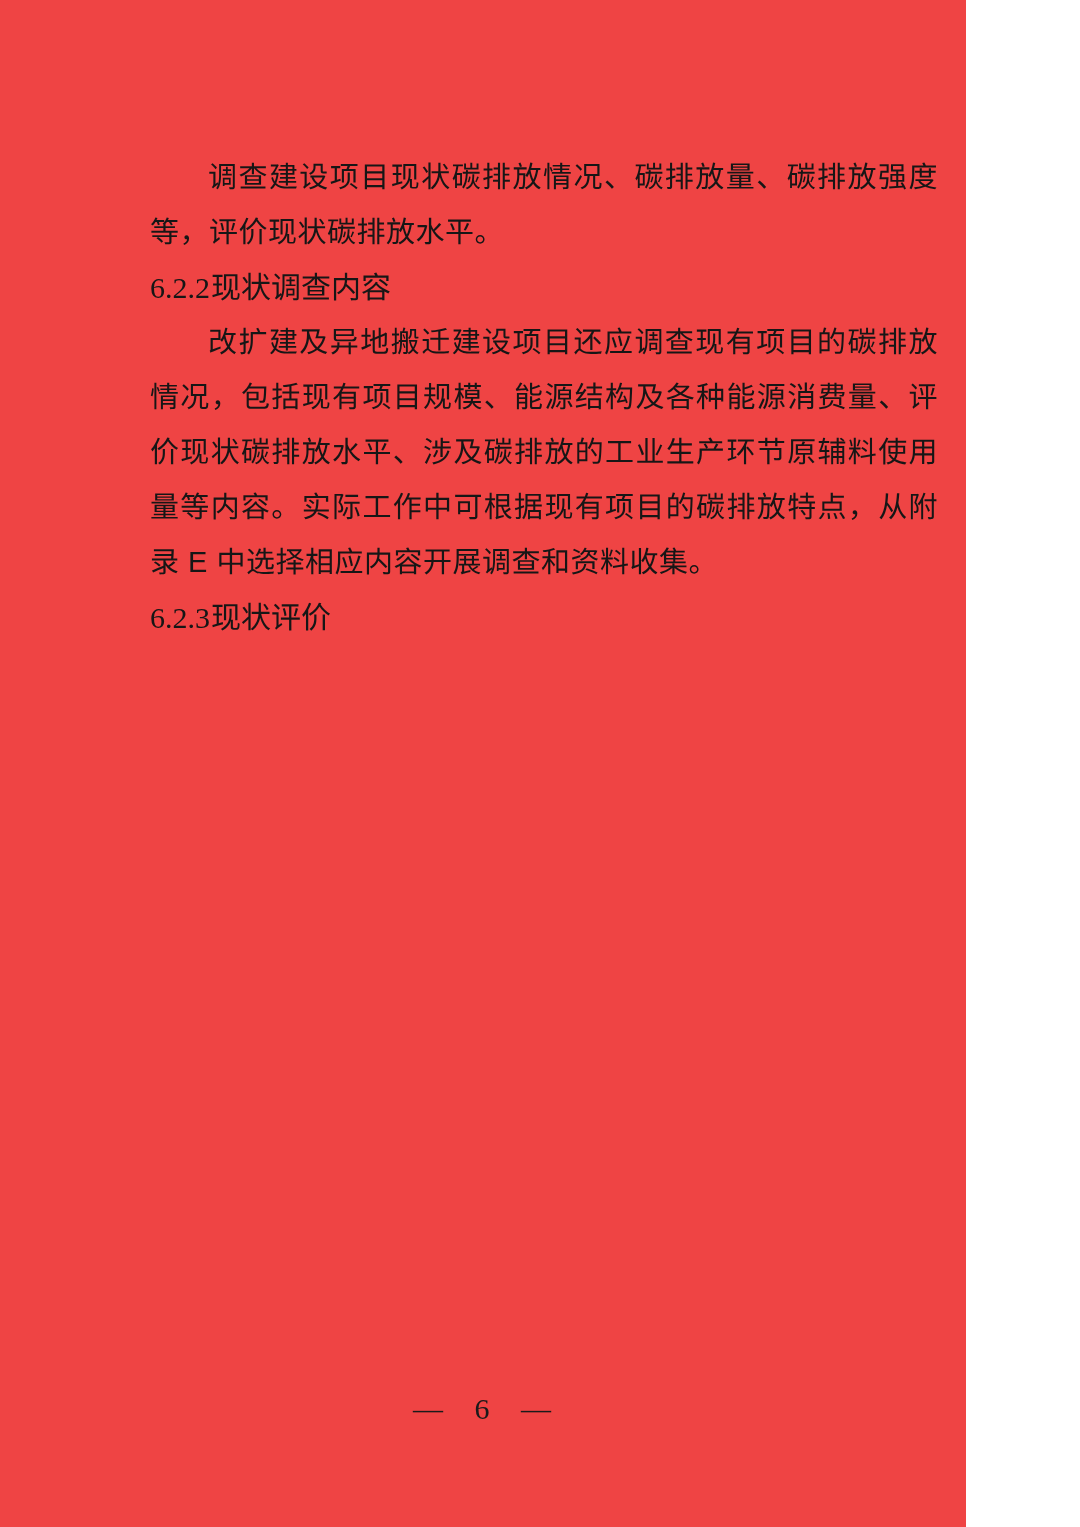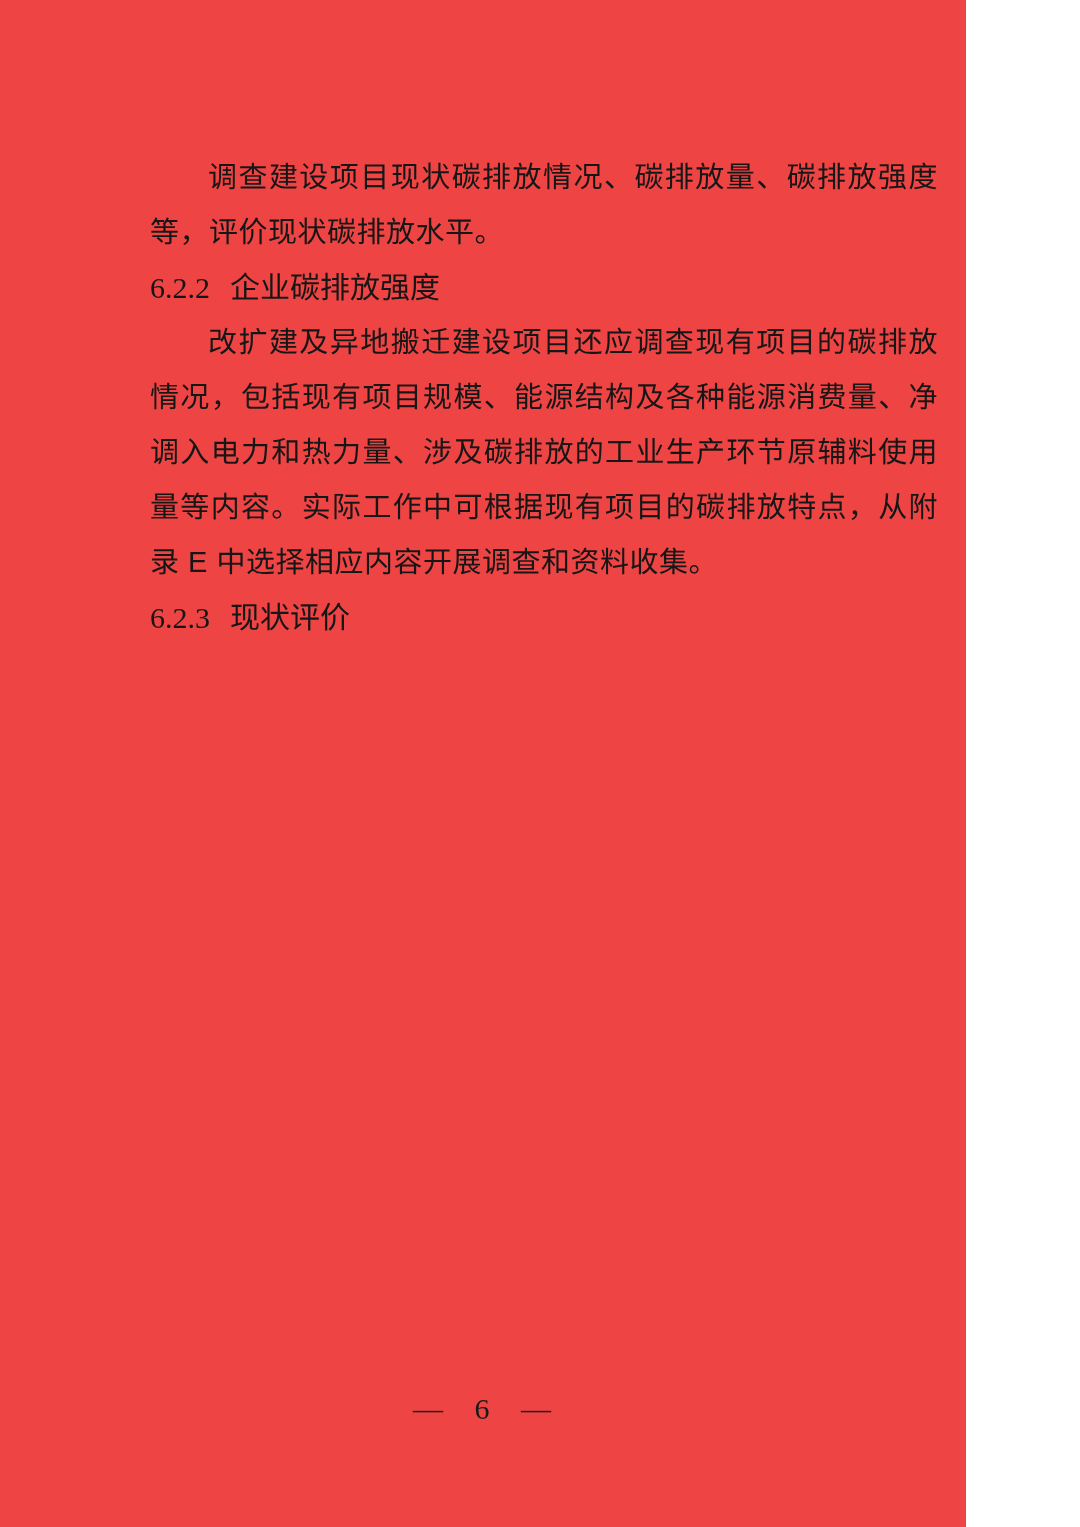--- a/index.html
+++ b/index.html
@@ -37,21 +37,21 @@
     margin: 0;
     font-size: 30px;
     line-height: 55px;
     font-weight: 500;
     color: #161616;
     text-indent: 0;
     font-family: "Liberation Serif", serif;
   }
   .heading .hnum {
     font-family: "Liberation Serif", serif;
-    margin-right: 20px;
+    margin-right: 1px;
   }
   .heading .htitle {
     font-family: "Liberation Sans", sans-serif;
     font-weight: 500;
   }
   .footer {
     position: absolute;
     left: 0;
     top: 1392px;
     width: 100%;
@@ -67,25 +67,25 @@
 </style>
 </head>
 <body>
 
 <div class="page">
   <main class="content">
 
     <p class="para">调查建设项目现状碳排放情况、碳排放量、碳排放强度等，评价现状碳排放水平。</p>
 
     <h3 class="heading">
-      <span class="hnum">6.2.2</span><span class="htitle">企业碳排放强度</span>
+      <span class="hnum">6.2.2</span><span class="htitle">现状调查内容</span>
     </h3>
 
 
-    <p class="para">改扩建及异地搬迁建设项目还应调查现有项目的碳排放情况，包括现有项目规模、能源结构及各种能源消费量、净调入电力和热力量、涉及碳排放的工业生产环节原辅料使用量等内容。实际工作中可根据现有项目的碳排放特点，从附录 E 中选择相应内容开展调查和资料收集。</p>
+    <p class="para">改扩建及异地搬迁建设项目还应调查现有项目的碳排放情况，包括现有项目规模、能源结构及各种能源消费量、评价现状碳排放水平、涉及碳排放的工业生产环节原辅料使用量等内容。实际工作中可根据现有项目的碳排放特点，从附录 E 中选择相应内容开展调查和资料收集。</p>
 
 
     <h3 class="heading">
       <span class="hnum">6.2.3</span><span class="htitle">现状评价</span>
     </h3>
 
 
   </main>
 
   <footer class="footer">

